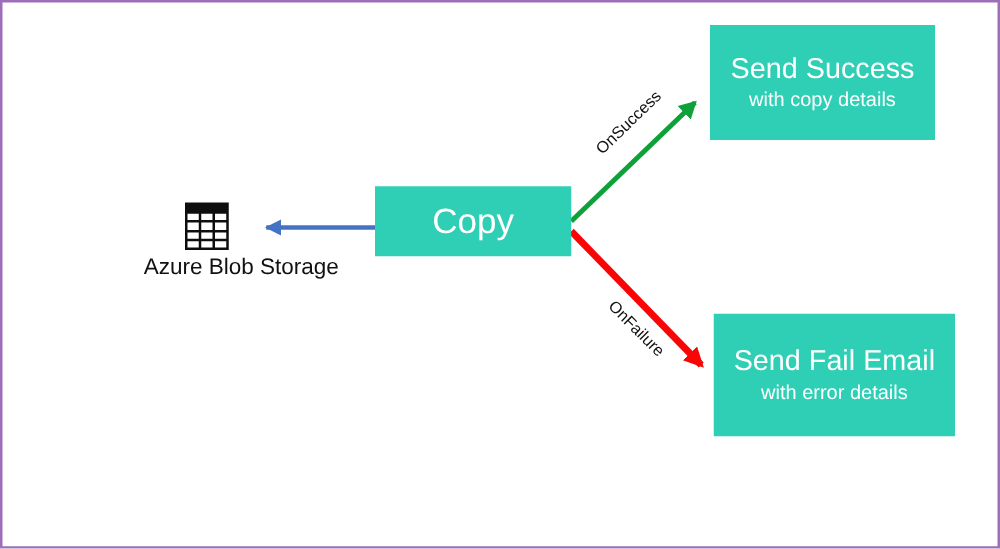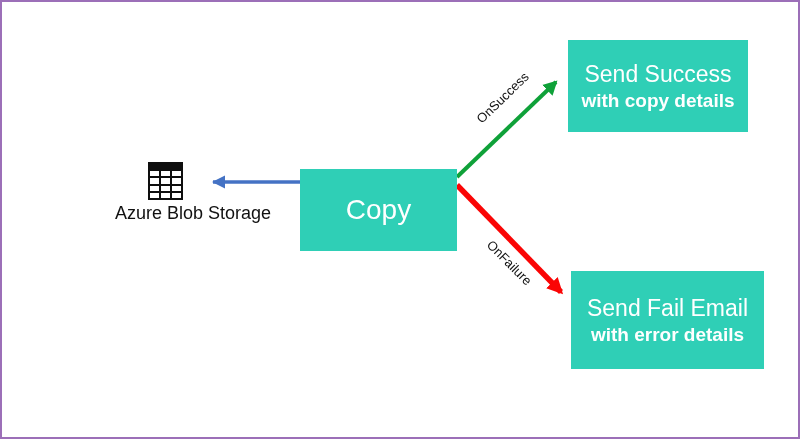--- a/index.html
+++ b/index.html
@@ -16,27 +16,26 @@
     pointer-events:none;
     box-sizing:border-box;
   }
   .node{
     position:absolute;
     background:var(--activity-teal,#2FCFB6);
     color:var(--text-light,#ffffff);
     display:flex;flex-direction:column;
     align-items:center;justify-content:center;
     text-align:center;
-    margin-top:20px;
   }
-  .copy-node{left:300px;top:149px;width:157px;height:82px;font-size:28px;}
+  .copy-node{left:300px;top:149px;width:157px;height:56px;font-size:28px;}
   .success-node{left:568px;top:20px;width:180px;height:92px;}
   .fail-node{left:571px;top:251px;width:193px;height:98px;}
   .node-title{font-size:23px;line-height:29px;}
-  .node-subtitle{font-size:19px;line-height:24px;font-weight:bold;}
+  .node-subtitle{font-size:16px;line-height:24px;}
   .source-label{
     position:absolute;left:71px;top:203px;width:200px;
     text-align:right;font-size:18px;color:var(--text-dark,#111);
   }
   .edge-label{
     position:absolute;width:110px;text-align:center;
     font-size:13px;line-height:18px;color:var(--text-dark,#111);
   }
   .edge-label.success{left:448px;top:89px;transform:rotate(-44deg);}
   .edge-label.failure{left:454px;top:254px;transform:rotate(45deg);}

